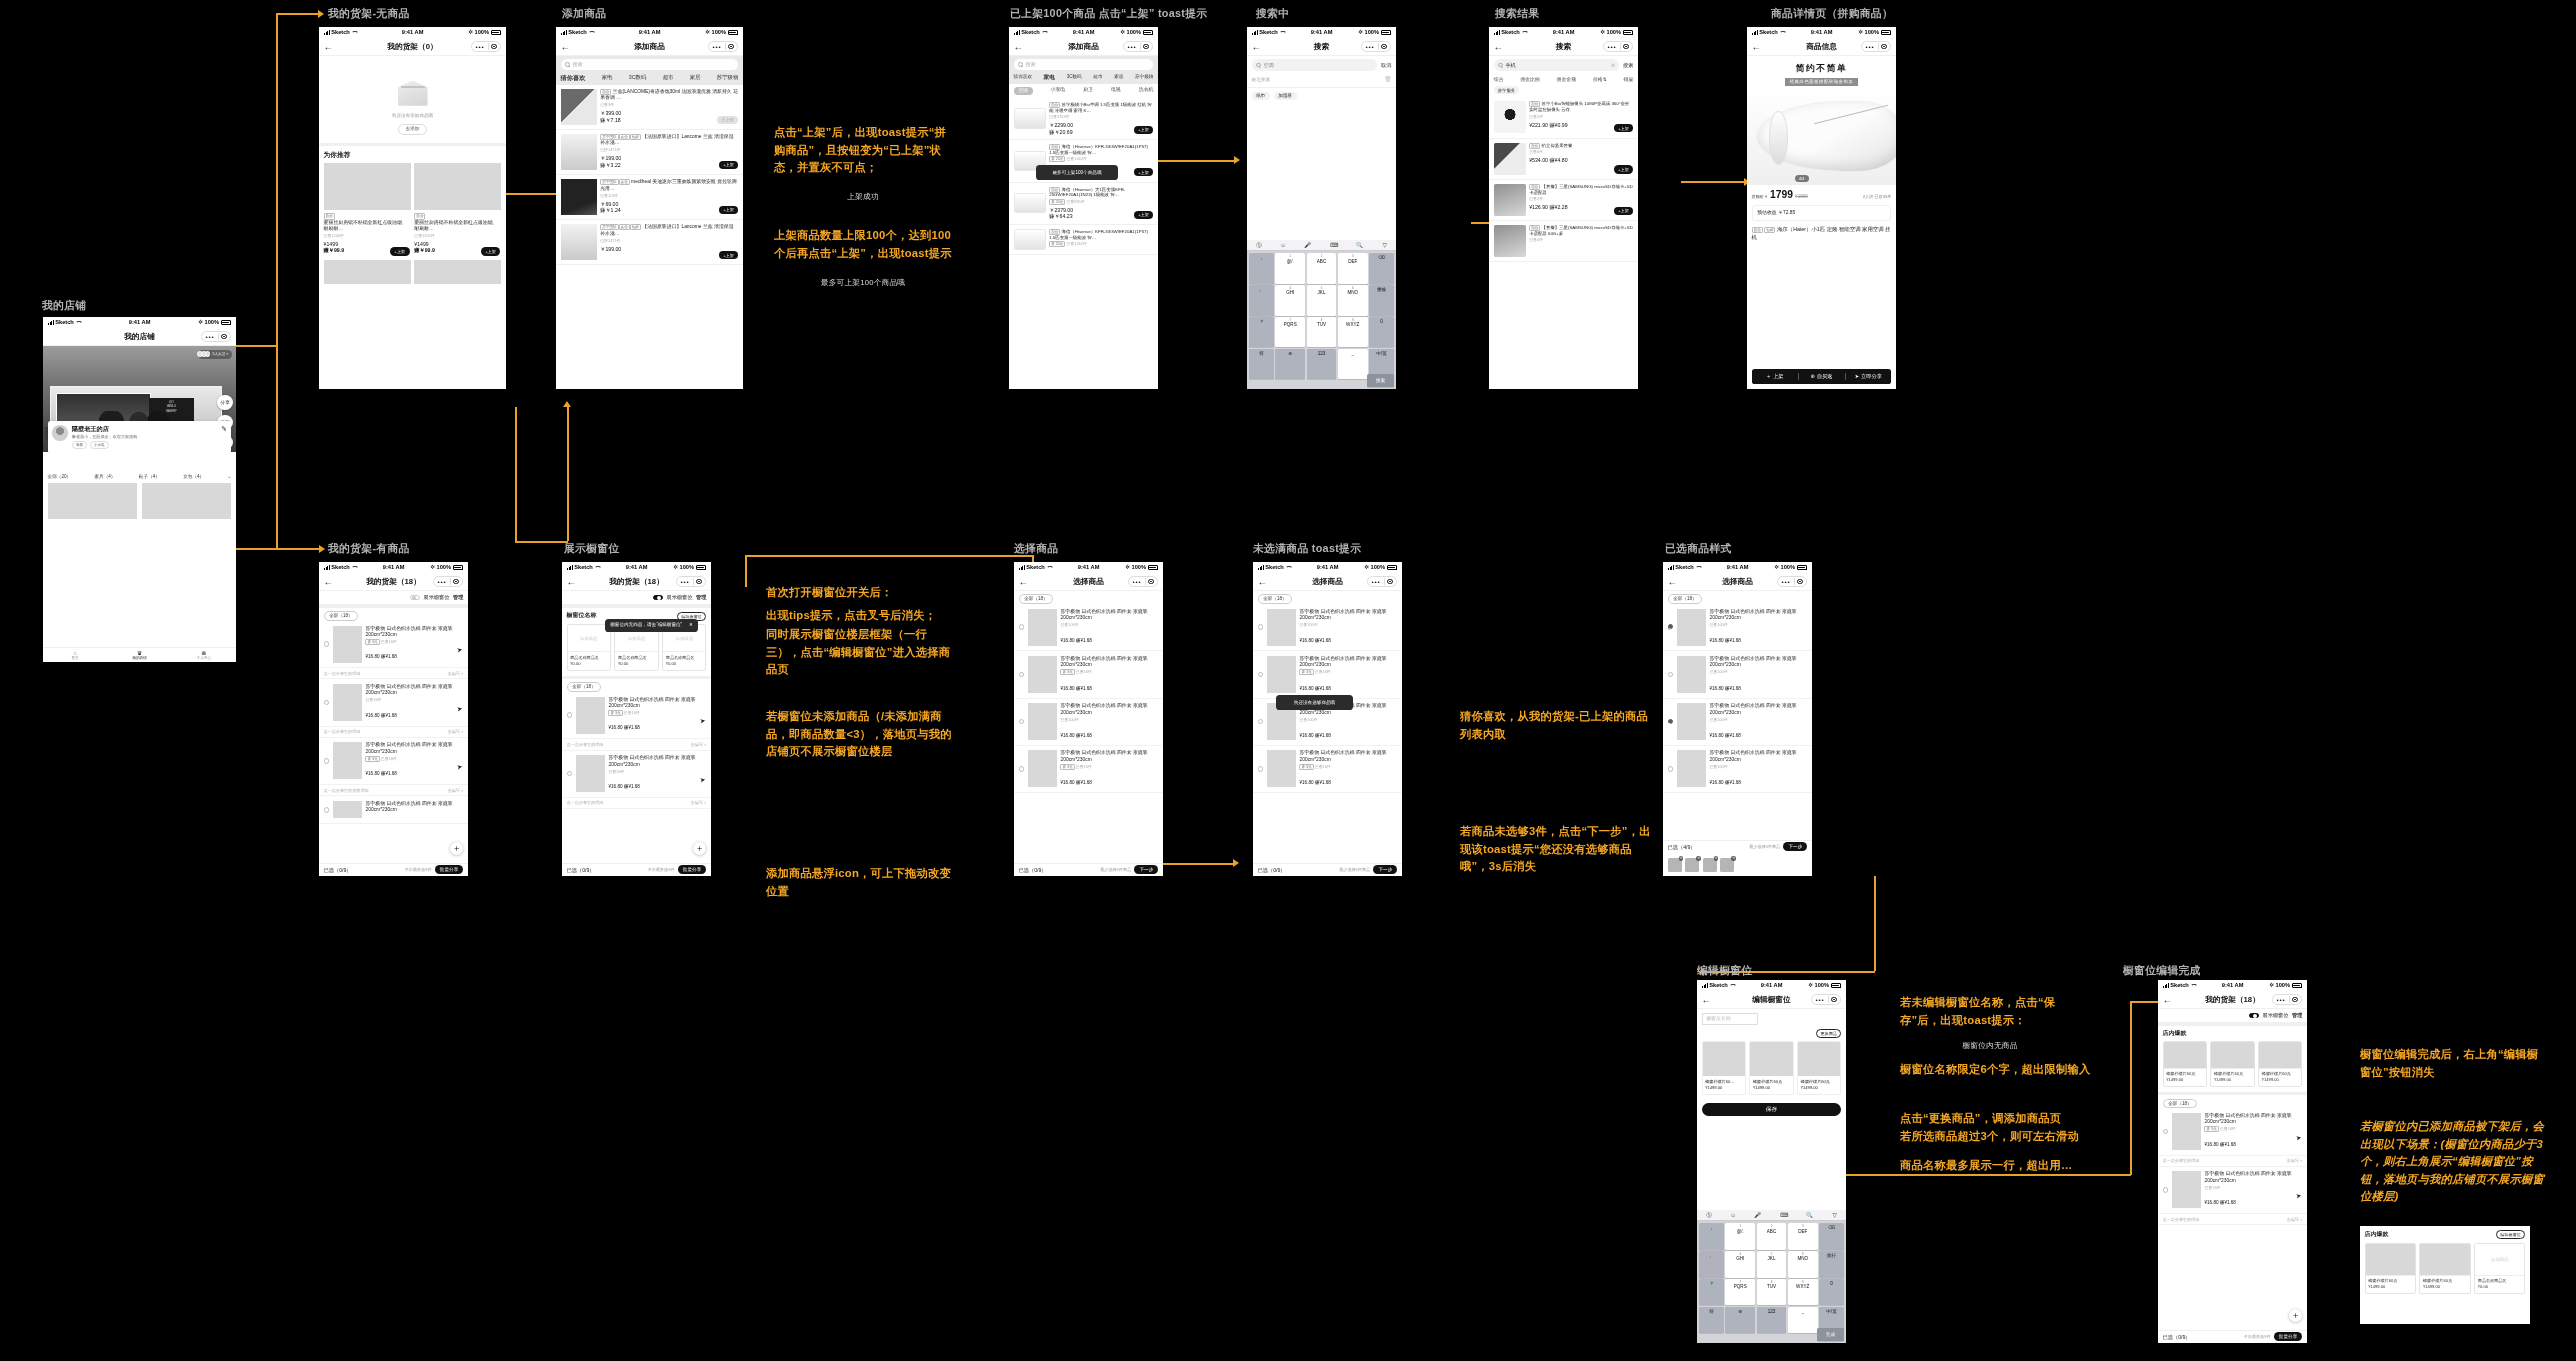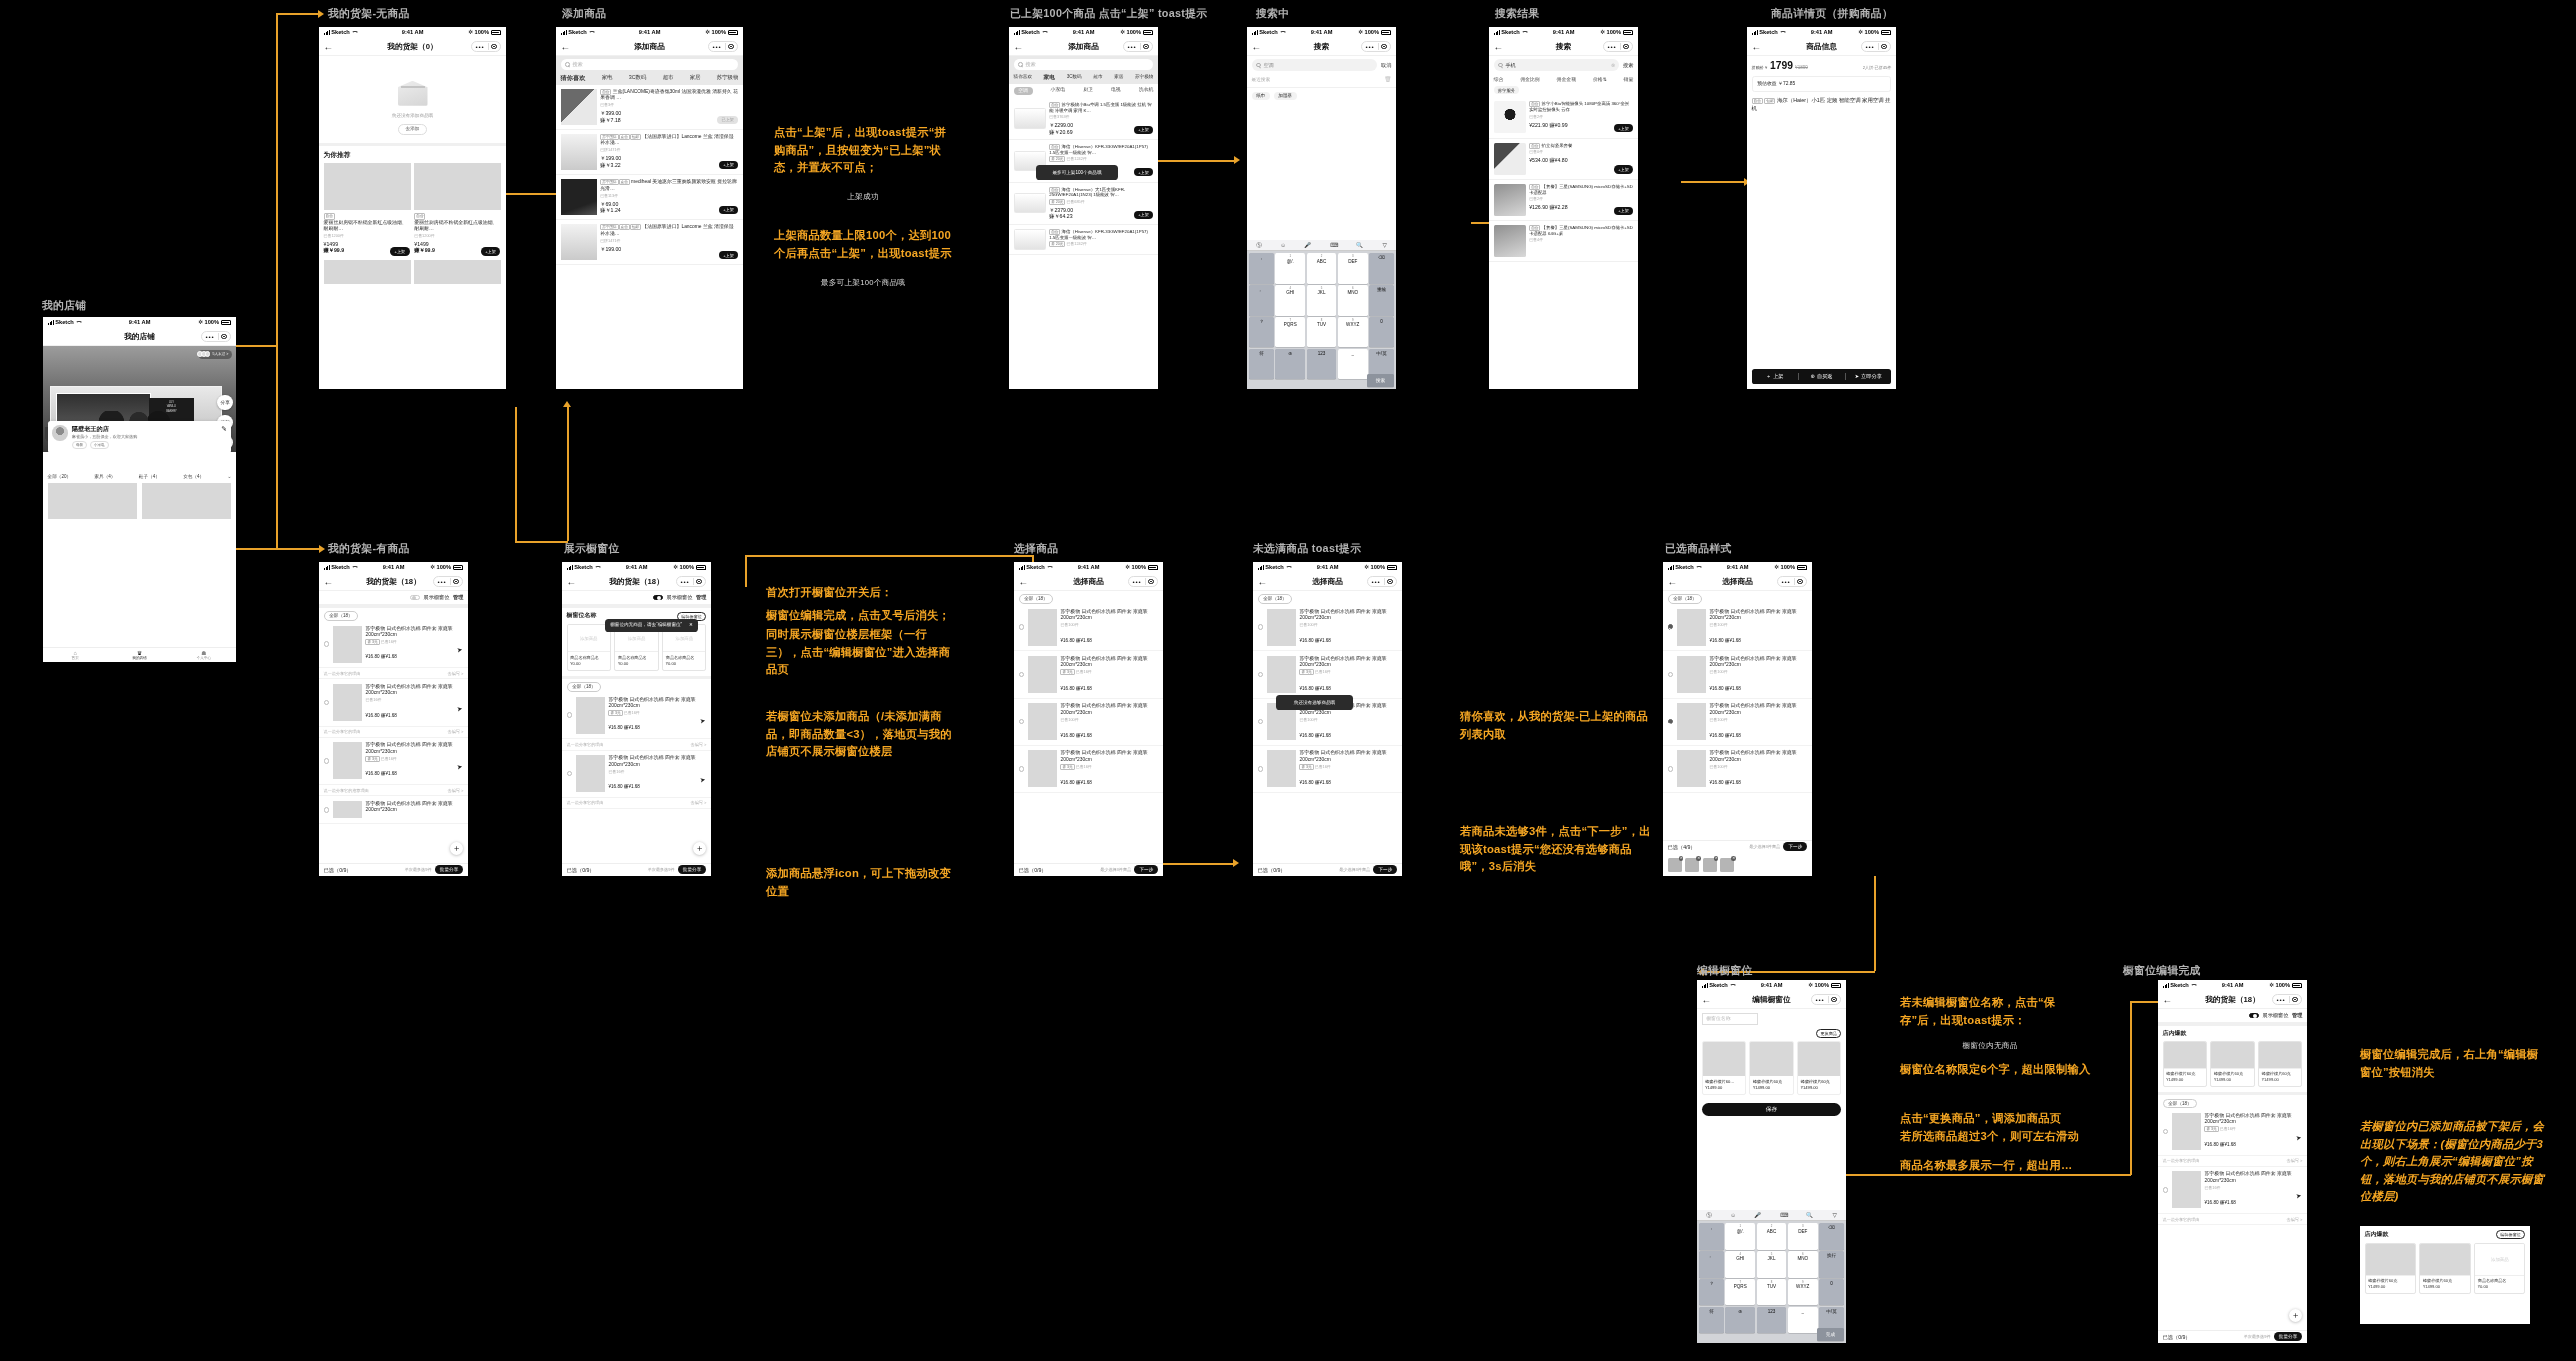--- a/index.html
+++ b/index.html
@@ -306,21 +306,21 @@
 <div class="flow-label" style="left:1665px;top:542px;">已选商品样式</div>
 <div class="flow-label" style="left:1697px;top:964px;">编辑橱窗位</div>
 <div class="flow-label" style="left:2123px;top:964px;">橱窗位编辑完成</div>
 
 <div class="note" style="left:774px;top:124px;width:178px;">点击“上架”后，出现toast提示“拼购商品”，且按钮变为“已上架”状态，并置灰不可点；</div>
 <div class="note small" style="left:774px;top:191px;width:178px;">上架成功</div>
 <div class="note" style="left:774px;top:227px;width:178px;">上架商品数量上限100个，达到100个后再点击“上架”，出现toast提示</div>
 <div class="note small" style="left:774px;top:277px;width:178px;">最多可上架100个商品哦</div>
 
 <div class="note" style="left:766px;top:584px;width:191px;">首次打开橱窗位开关后：</div>
-<div class="note" style="left:766px;top:607px;width:191px;">橱窗位编辑完成，点击叉号后消失；</div>
+<div class="note" style="left:766px;top:607px;width:191px;">出现tips提示，点击叉号后消失；</div>
 <div class="note" style="left:766px;top:626px;width:191px;">同时展示橱窗位楼层框架（一行三），点击“编辑橱窗位”进入选择商品页</div>
 <div class="note" style="left:766px;top:708px;width:191px;">若橱窗位未添加商品（/未添加满商品，即商品数量&lt;3），落地页与我的店铺页不展示橱窗位楼层</div>
 <div class="note" style="left:766px;top:865px;width:191px;">添加商品悬浮icon，可上下拖动改变位置</div>
 
 <div class="note" style="left:1460px;top:708px;width:191px;">猜你喜欢，从我的货架-已上架的商品列表内取</div>
 <div class="note" style="left:1460px;top:823px;width:191px;">若商品未选够3件，点击“下一步”，出现该toast提示“您还没有选够商品哦”，3s后消失</div>
 
 <div class="note" style="left:1900px;top:994px;width:180px;">若未编辑橱窗位名称，点击“保存”后，出现toast提示：</div>
 <div class="note small" style="left:1900px;top:1040px; width:180px;">橱窗位内无商品</div>
 <div class="note" style="left:1900px;top:1061px;width:196px;">橱窗位名称限定6个字，超出限制输入</div>
@@ -848,20 +848,26 @@
         </span>
   </div>
   <div class="navbar">
     <span class="nav-back">←</span>
     <span class="nav-title">商品信息</span>
     <span class="nav-caps">
           <span class="dots">•••</span>
           <span class="sep"></span>
           <span class="tgt"></span>
         </span>
+  </div>
+  <div class="det-hero">
+    <div class="det-t1">简约不简单</div>
+    <div class="det-t2">经典白色面板搭配玫瑰金饰条</div>
+    <div class="det-ac"></div>
+    <div class="det-cnt">4/4</div>
   </div>
   <div class="det-price">
     <span class="lab">拼购价￥</span>
     <span class="big">1799</span>
     <span class="old">¥1899</span>
     <span class="rt">2人拼·已拼45件</span>
   </div>
   <div class="det-est">预估收益 ￥72.85</div>
   <div class="det-name">
     <span class="tg">自营</span>

